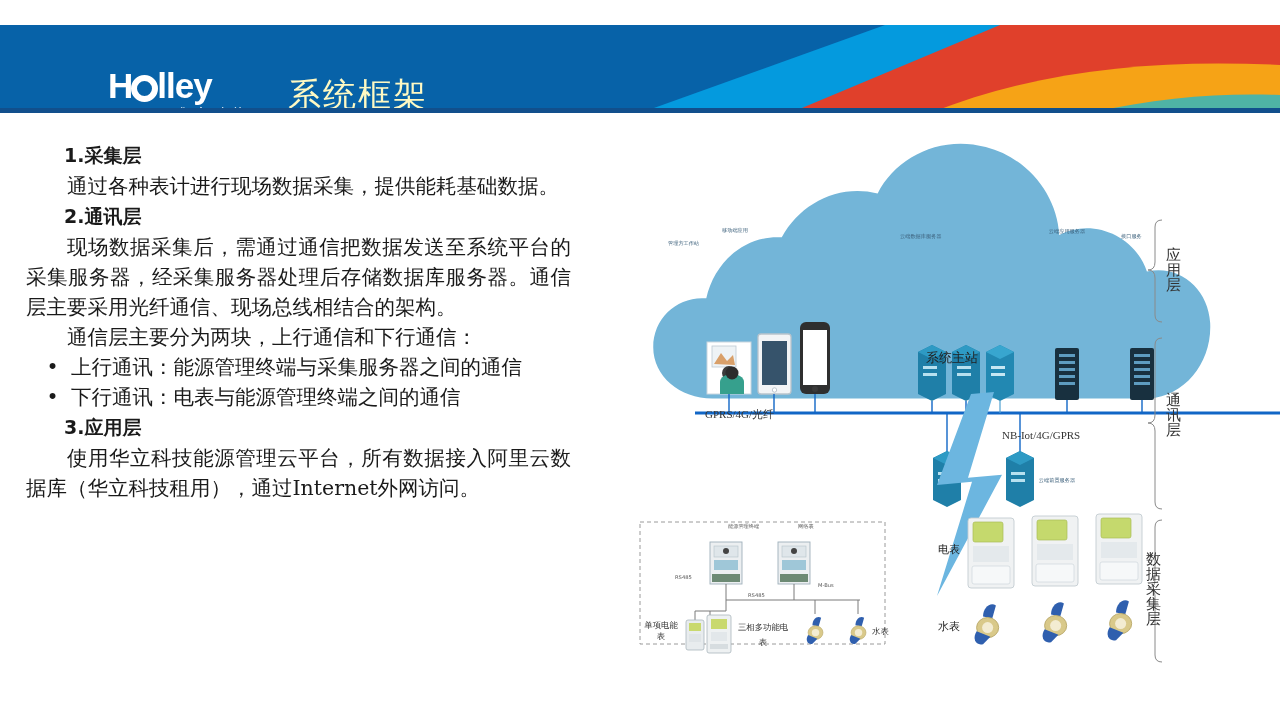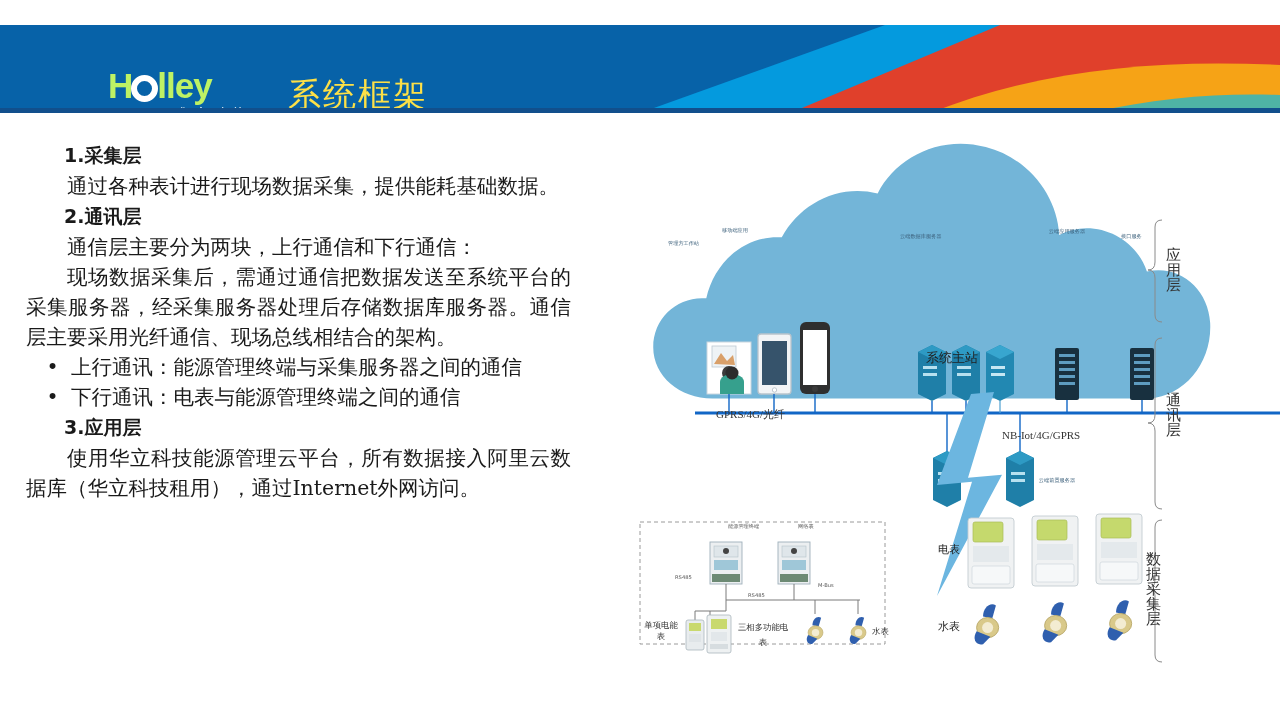--- a/index.html
+++ b/index.html
@@ -23,21 +23,21 @@
   .swoosh{position:absolute;top:0;left:0;width:1280px;height:88px;}
 
   .logo{
     position:absolute;left:108px;top:44px;width:156px;height:52px;
   }
   .logo-word{
     font-family:"Liberation Sans","DejaVu Sans",sans-serif;
     font-weight:bold;
     font-size:35px;
     letter-spacing:-1px;
-    color:#bef264;
+    color:#ffffff;
     line-height:34px;
     position:relative;
   }
   .logo-o{
     display:inline-block;
     width:27px;height:27px;border-radius:50%;
     border:6px solid #ffffff;
     box-sizing:border-box;
     background:#0762a8;
     vertical-align:-4px;
@@ -49,21 +49,21 @@
     font-size:10.5px;
     letter-spacing:3.0px;
     color:#ffffff;
     white-space:nowrap;
   }
   .logo-sub .cn{letter-spacing:2.5px;font-weight:bold;}
 
   .header-title{
     position:absolute;left:288px;top:48px;
     font-family:"DejaVu Sans","Liberation Sans",sans-serif;
-    font-size:33px;color:#fde047;letter-spacing:2px;
+    font-size:33px;color:#fef9c3;letter-spacing:2px;
   }
 
   
   .textcol{
     position:absolute;left:26px;top:140px;width:545px;
     color:#1a1a1a;
     font-size:20.5px;
     line-height:30px;
   }
   .textcol p{margin:0;}
@@ -131,22 +131,22 @@
   </div>
 
   <div class="header-title">系统框架</div>
 </div>
 <div class="header-underline"></div>
 
 <div class="textcol">
   <p class="t-head">1.采集层</p>
   <p class="t-body">通过各种表计进行现场数据采集，提供能耗基础数据。</p>
   <p class="t-head">2.通讯层</p>
+  <p class="t-body">现场数据采集后，需通过通信把数据发送至系统平台的采集服务器，经采集服务器处理后存储数据库服务器。通信层主要采用光纤通信、现场总线相结合的架构。</p>
   <p class="t-body">通信层主要分为两块，上行通信和下行通信：</p>
-  <p class="t-body">现场数据采集后，需通过通信把数据发送至系统平台的采集服务器，经采集服务器处理后存储数据库服务器。通信层主要采用光纤通信、现场总线相结合的架构。</p>
   <p class="t-bullet"><span class="dot">•</span><span>上行通讯：能源管理终端与采集服务器之间的通信</span></p>
   <p class="t-bullet"><span class="dot">•</span><span>下行通讯：电表与能源管理终端之间的通信</span></p>
   <p class="t-head">3.应用层</p>
   <p class="t-body">使用华立科技能源管理云平台，所有数据接入阿里云数据库（华立科技租用），通过Internet外网访问。</p>
 </div>
 
 <div class="diagram">
 
   <svg width="680" height="590" viewBox="0 0 680 590">
 
@@ -366,21 +366,21 @@
   
   <div class="dlabel tiny" style="left:68px;  top:110px;">管理方工作站</div>
   <div class="dlabel tiny" style="left:122px; top:97px;">移动端应用</div>
   <div class="dlabel tiny" style="left:300px; top:103px;">云端数据库服务器</div>
   <div class="dlabel tiny" style="left:448px; top:98px; width:38px; white-space:normal; text-align:center; line-height:6.4px;">云端应用服务器</div>
   <div class="dlabel tiny" style="left:521px; top:103px;">接口服务</div>
   <div class="dlabel tiny" style="left:436px; top:347px; width:42px; white-space:normal; text-align:center; line-height:6.4px;">云端前置服务器</div>
 
   <div class="dlabel" style="left:282px; top:219px; font-size:13px; color:#222; font-family:'DejaVu Sans','Liberation Sans',sans-serif;margin-left:44px;">系统主站</div>
 
-  <div class="dlabel mid" style="left:105px; top:277px;margin-left:11px;">GPRS/4G/光纤</div>
+  <div class="dlabel mid" style="left:105px; top:277px;">GPRS/4G/光纤</div>
   <div class="dlabel mid" style="left:402px; top:299px;">NB-Iot/4G/GPRS</div>
 
   <div class="dlabel tiny-d" style="left:128px; top:393px;">能源管理终端</div>
   <div class="dlabel tiny-d" style="left:198px; top:393px;">网络表</div>
   <div class="dlabel tiny-d" style="left:75px;  top:444px;">RS485</div>
   <div class="dlabel tiny-d" style="left:148px; top:462px;">RS485</div>
   <div class="dlabel tiny-d" style="left:218px; top:452px;">M-Bus</div>
 
   <div class="dlabel" style="left:44px; top:490px; width:34px; white-space:normal; font-size:8.4px; line-height:11px; color:#333; text-align:center;">单项电能表</div>
   <div class="dlabel" style="left:136px; top:490px; width:54px; white-space:normal; font-size:8.4px; line-height:15px; color:#333; text-align:center;">三相多功能电表</div>

